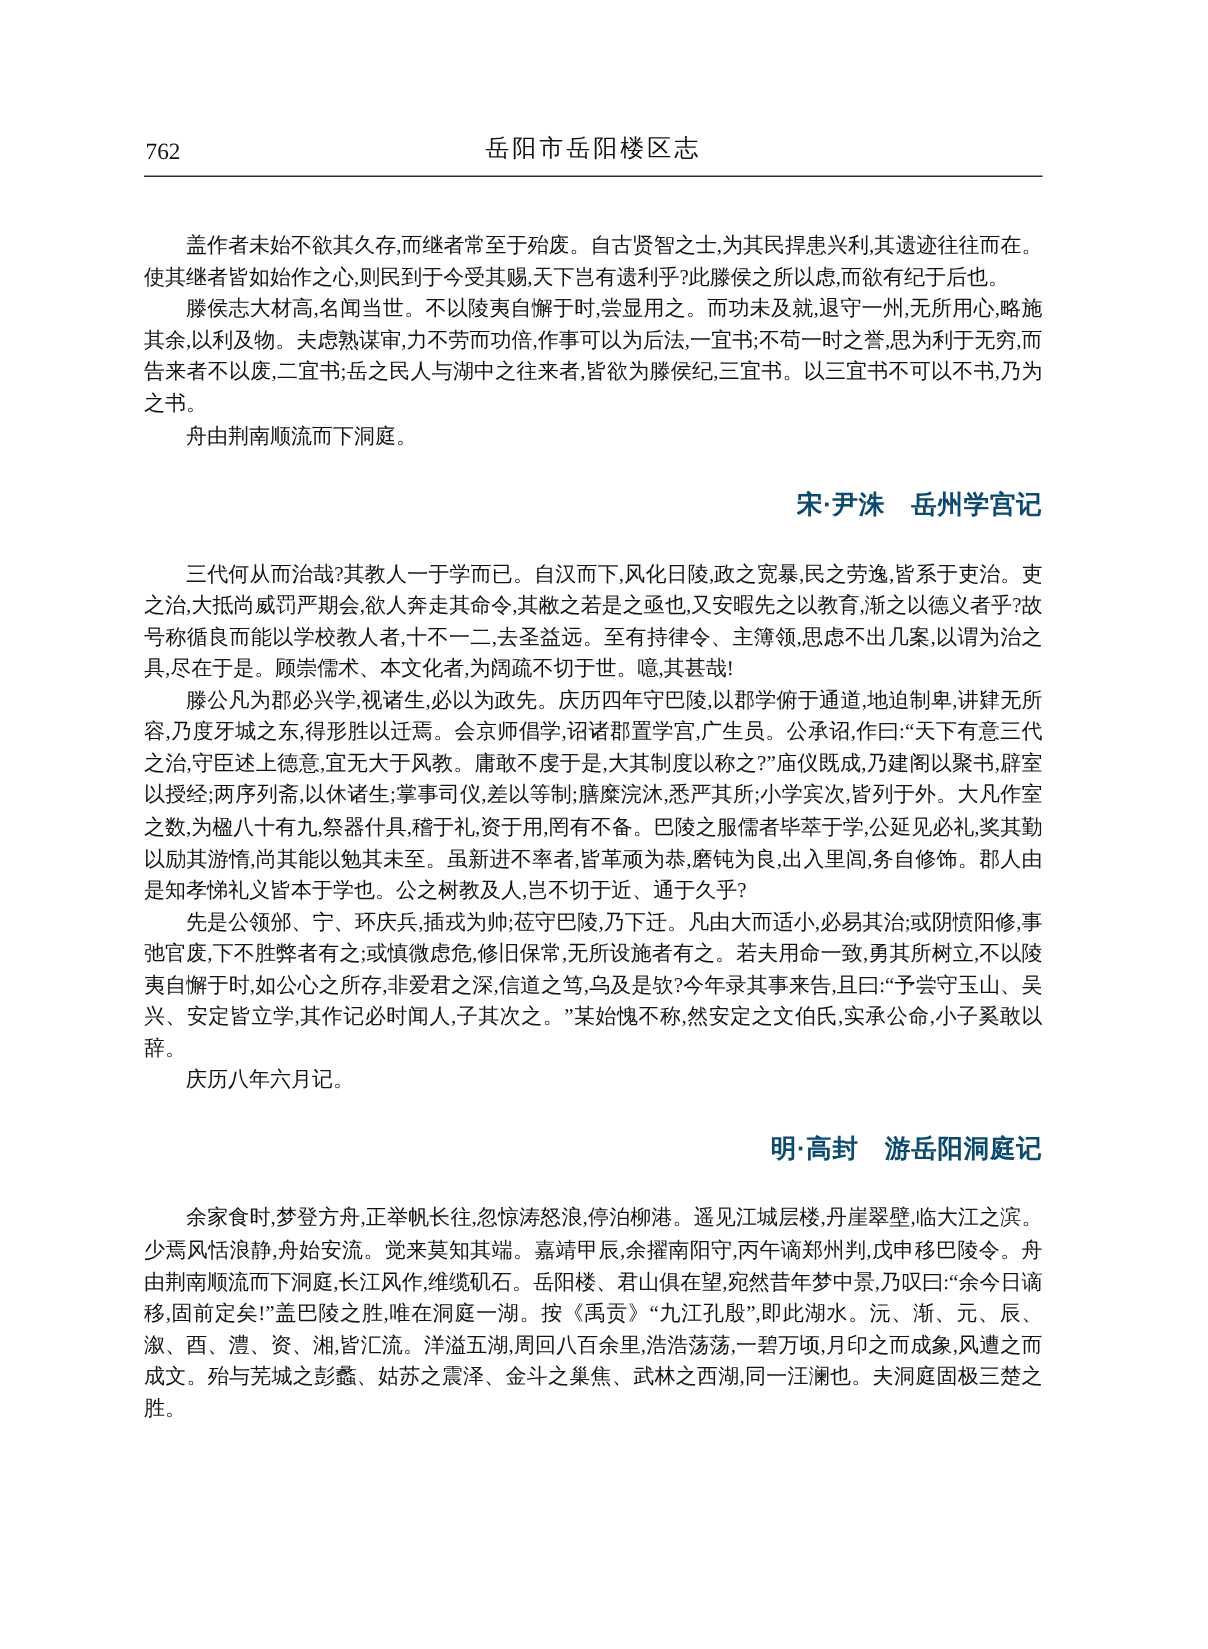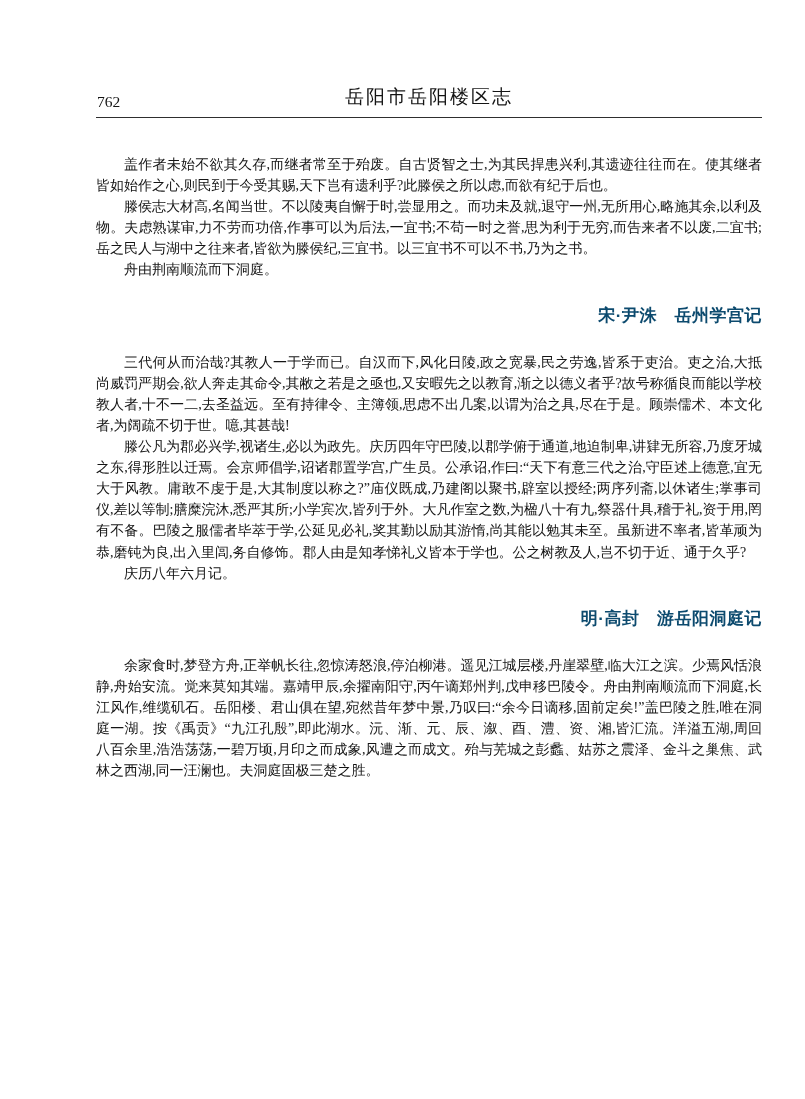--- a/index.html
+++ b/index.html
@@ -5,33 +5,33 @@
 <style>
   * { box-sizing: border-box; }
   html, body { margin: 0; padding: 0; background: #ffffff; }
   .page {
     width: 805px;
     height: 1099px;
     margin: 0 auto;
     background: #ffffff;
     color: #141414;
     font-family: "Liberation Serif", "DejaVu Serif", serif;
-    padding: 92px 43px 0 96px;
+    padding: 92px 110px 0 96px;
     position: relative;
     overflow: hidden;
   }
   .page-header { position: relative; height: 19px; }
   .page-num {
     position: absolute; left: 1px; bottom: 0;
     font-size: 15.5px;
   }
   .book-title {
     position: absolute; left: 0; right: 0; bottom: 1px;
     text-align: center;
-    font-size: 19px;
+    font-size: 16px;
     letter-spacing: 2px;
   }
   .header-rule {
     height: 0;
     border-top: 1.3px solid #2e2e2e;
     margin-top: 6px;
   }
   .page-body {
     margin-top: 36px;
     font-size: 14px;
@@ -63,20 +63,21 @@
   <main class="page-body">
 
     <p class="para">盖作者未始不欲其久存,而继者常至于殆废。自古贤智之士,为其民捍患兴利,其遗迹往往而在。使其继者皆如始作之心,则民到于今受其赐,天下岂有遗利乎?此滕侯之所以虑,而欲有纪于后也。</p>
     <p class="para">滕侯志大材高,名闻当世。不以陵夷自懈于时,尝显用之。而功未及就,退守一州,无所用心,略施其余,以利及物。夫虑熟谋审,力不劳而功倍,作事可以为后法,一宜书;不苟一时之誉,思为利于无穷,而告来者不以废,二宜书;岳之民人与湖中之往来者,皆欲为滕侯纪,三宜书。以三宜书不可以不书,乃为之书。</p>
     <p class="para">舟由荆南顺流而下洞庭。</p>
 
     <h2 class="article-heading">宋·尹洙　岳州学宫记</h2>
 
     <p class="para">三代何从而治哉?其教人一于学而已。自汉而下,风化日陵,政之宽暴,民之劳逸,皆系于吏治。吏之治,大抵尚威罚严期会,欲人奔走其命令,其敝之若是之亟也,又安暇先之以教育,渐之以德义者乎?故号称循良而能以学校教人者,十不一二,去圣益远。至有持律令、主簿领,思虑不出几案,以谓为治之具,尽在于是。顾崇儒术、本文化者,为阔疏不切于世。噫,其甚哉!</p>
     <p class="para">滕公凡为郡必兴学,视诸生,必以为政先。庆历四年守巴陵,以郡学俯于通道,地迫制卑,讲肄无所容,乃度牙城之东,得形胜以迁焉。会京师倡学,诏诸郡置学宫,广生员。公承诏,作曰:“天下有意三代之治,守臣述上德意,宜无大于风教。庸敢不虔于是,大其制度以称之?”庙仪既成,乃建阁以聚书,辟室以授经;两序列斋,以休诸生;掌事司仪,差以等制;膳糜浣沐,悉严其所;小学宾次,皆列于外。大凡作室之数,为楹八十有九,祭器什具,稽于礼,资于用,罔有不备。巴陵之服儒者毕萃于学,公延见必礼,奖其勤以励其游惰,尚其能以勉其未至。虽新进不率者,皆革顽为恭,磨钝为良,出入里闾,务自修饰。郡人由是知孝悌礼义皆本于学也。公之树教及人,岂不切于近、通于久乎?</p>
+    <p class="para">先是公领邠、宁、环庆兵,插戎为帅;莅守巴陵,乃下迁。凡由大而适小,必易其治;或阴愤阳修,事弛官废,下不胜弊者有之;或慎微虑危,修旧保常,无所设施者有之。若夫用命一致,勇其所树立,不以陵夷自懈于时,如公心之所存,非爱君之深,信道之笃,乌及是欤?今年录其事来告,且曰:“予尝守玉山、吴兴、安定皆立学,其作记必时闻人,子其次之。”某始愧不称,然安定之文伯氏,实承公命,小子奚敢以辞。</p>
     <p class="para">庆历八年六月记。</p>
 
     <h2 class="article-heading">明·高封　游岳阳洞庭记</h2>
 
     <p class="para">余家食时,梦登方舟,正举帆长往,忽惊涛怒浪,停泊柳港。遥见江城层楼,丹崖翠壁,临大江之滨。少焉风恬浪静,舟始安流。觉来莫知其端。嘉靖甲辰,余擢南阳守,丙午谪郑州判,戊申移巴陵令。舟由荆南顺流而下洞庭,长江风作,维缆矶石。岳阳楼、君山俱在望,宛然昔年梦中景,乃叹曰:“余今日谪移,固前定矣!”盖巴陵之胜,唯在洞庭一湖。按《禹贡》“九江孔殷”,即此湖水。沅、渐、元、辰、溆、酉、澧、资、湘,皆汇流。洋溢五湖,周回八百余里,浩浩荡荡,一碧万顷,月印之而成象,风遭之而成文。殆与芜城之彭蠡、姑苏之震泽、金斗之巢焦、武林之西湖,同一汪澜也。夫洞庭固极三楚之胜。</p>
 
   </main>
 
 </div>
 

